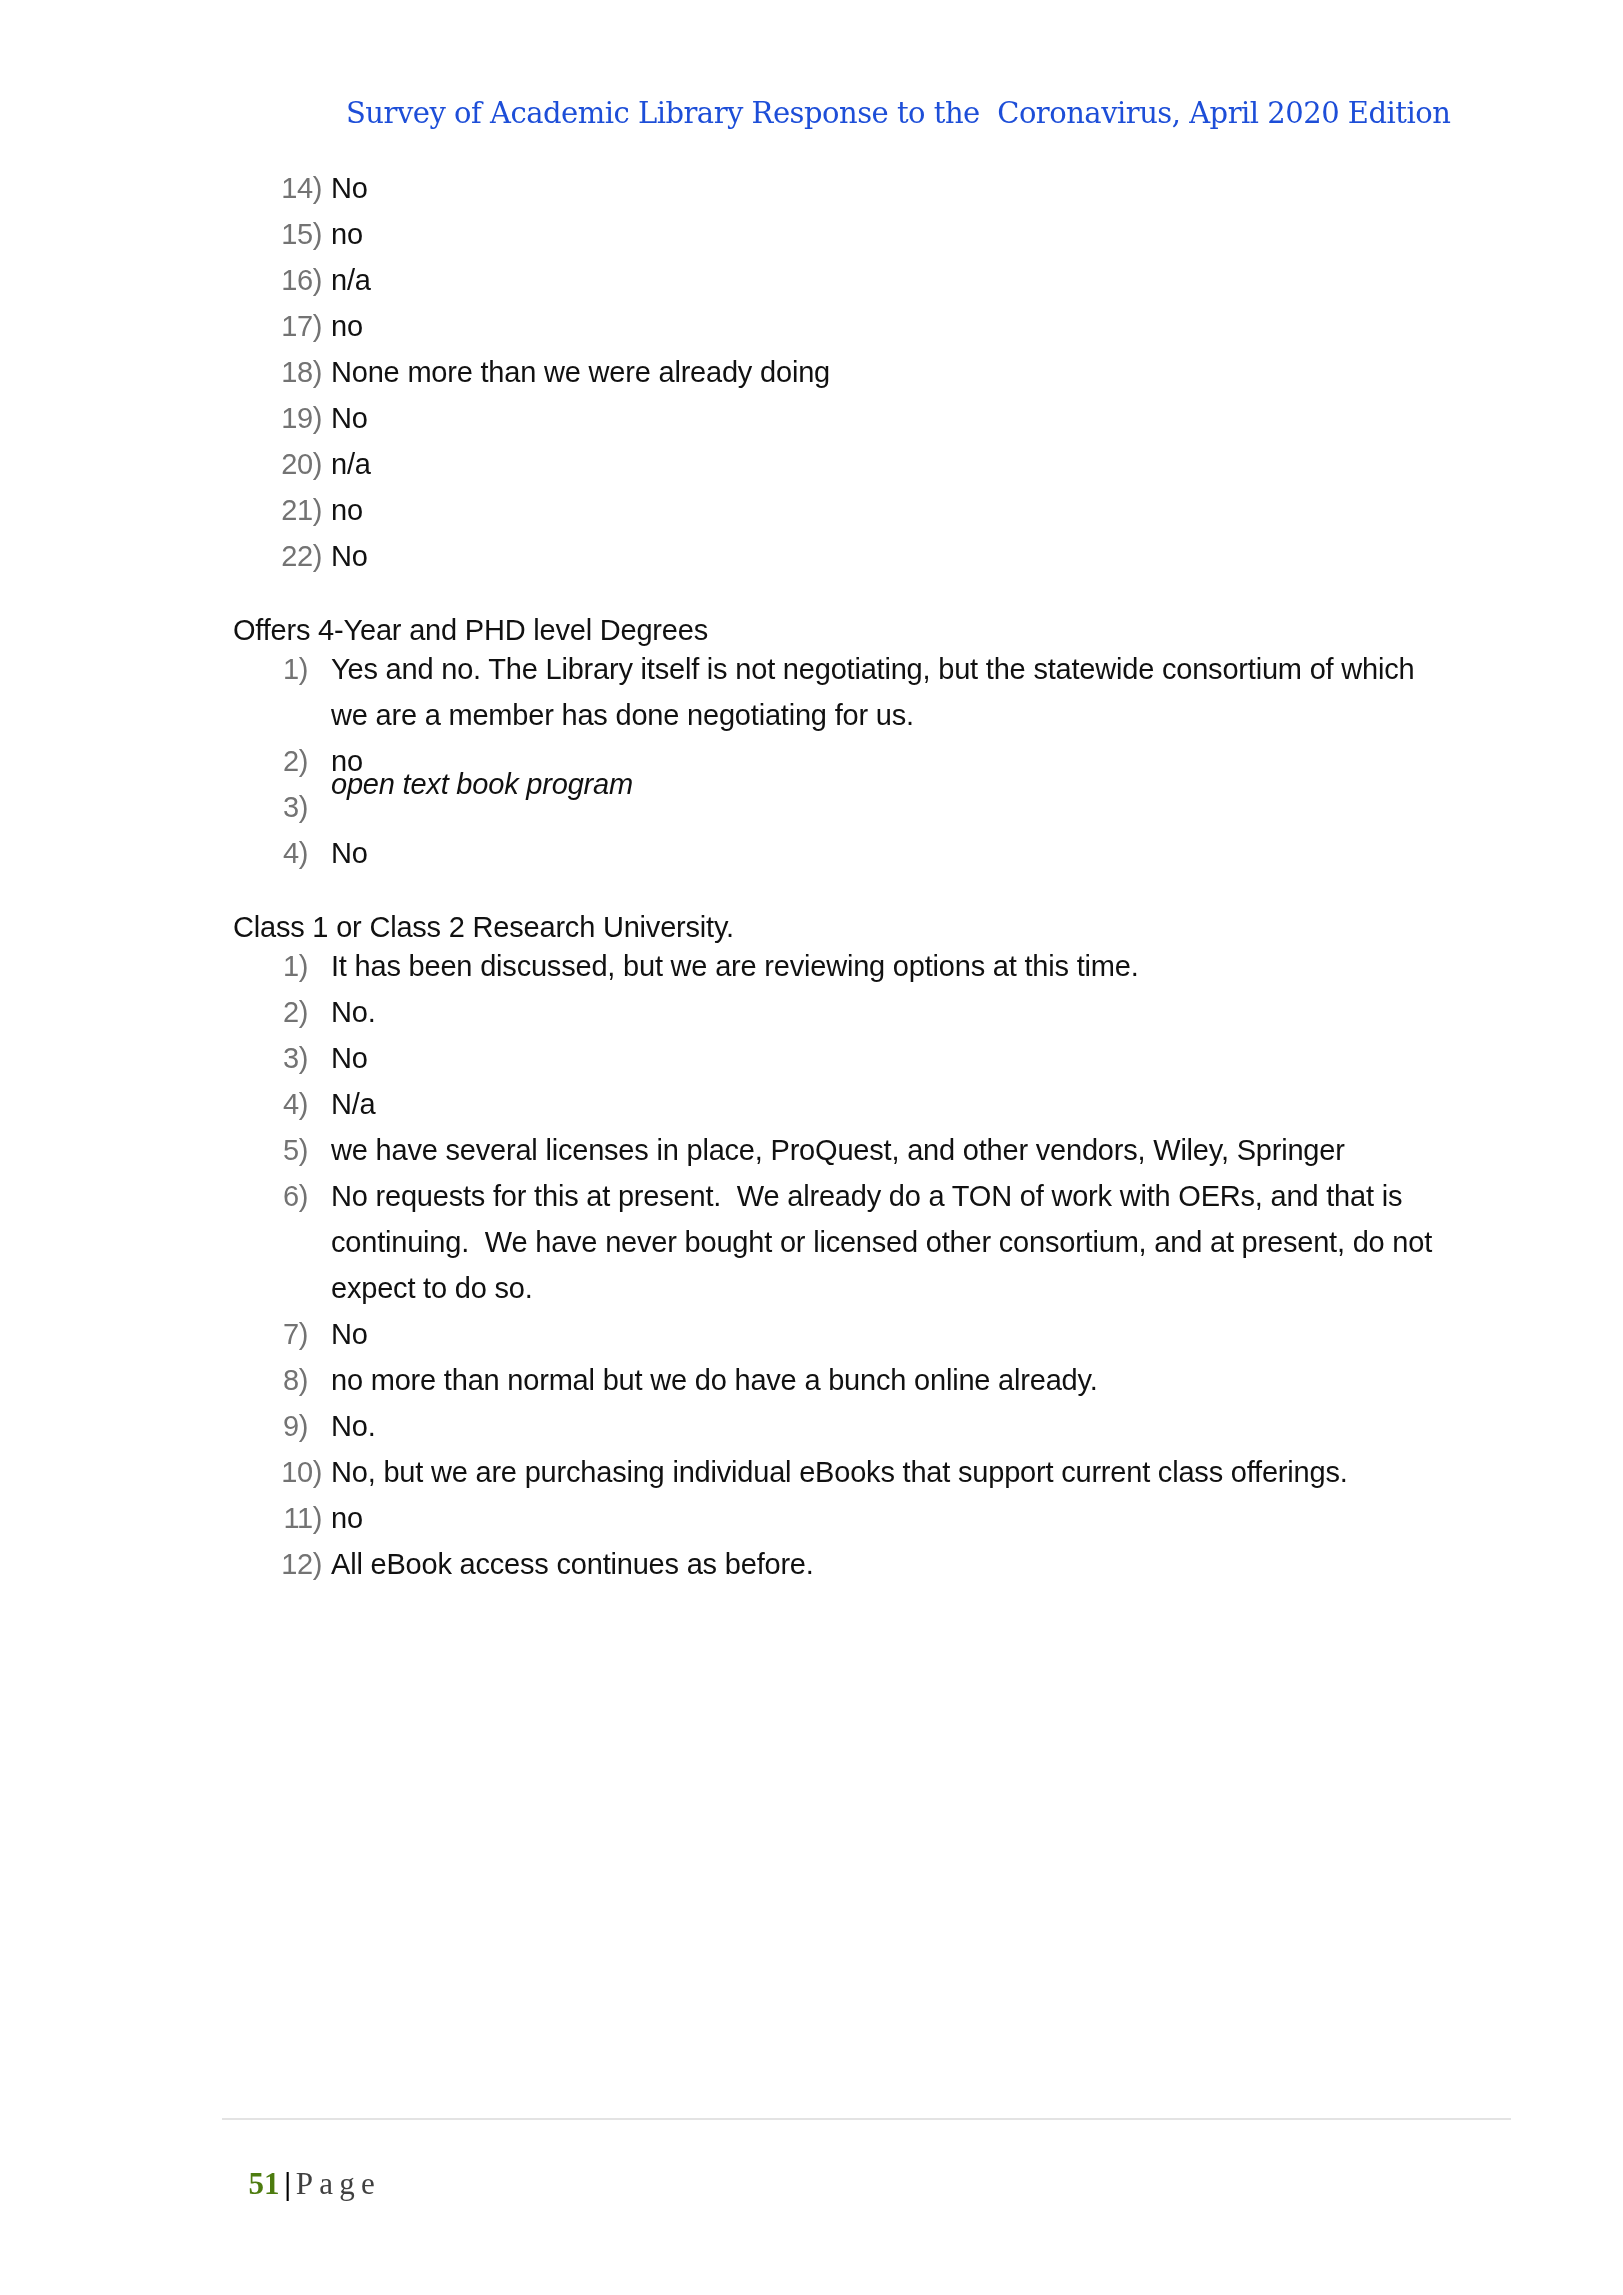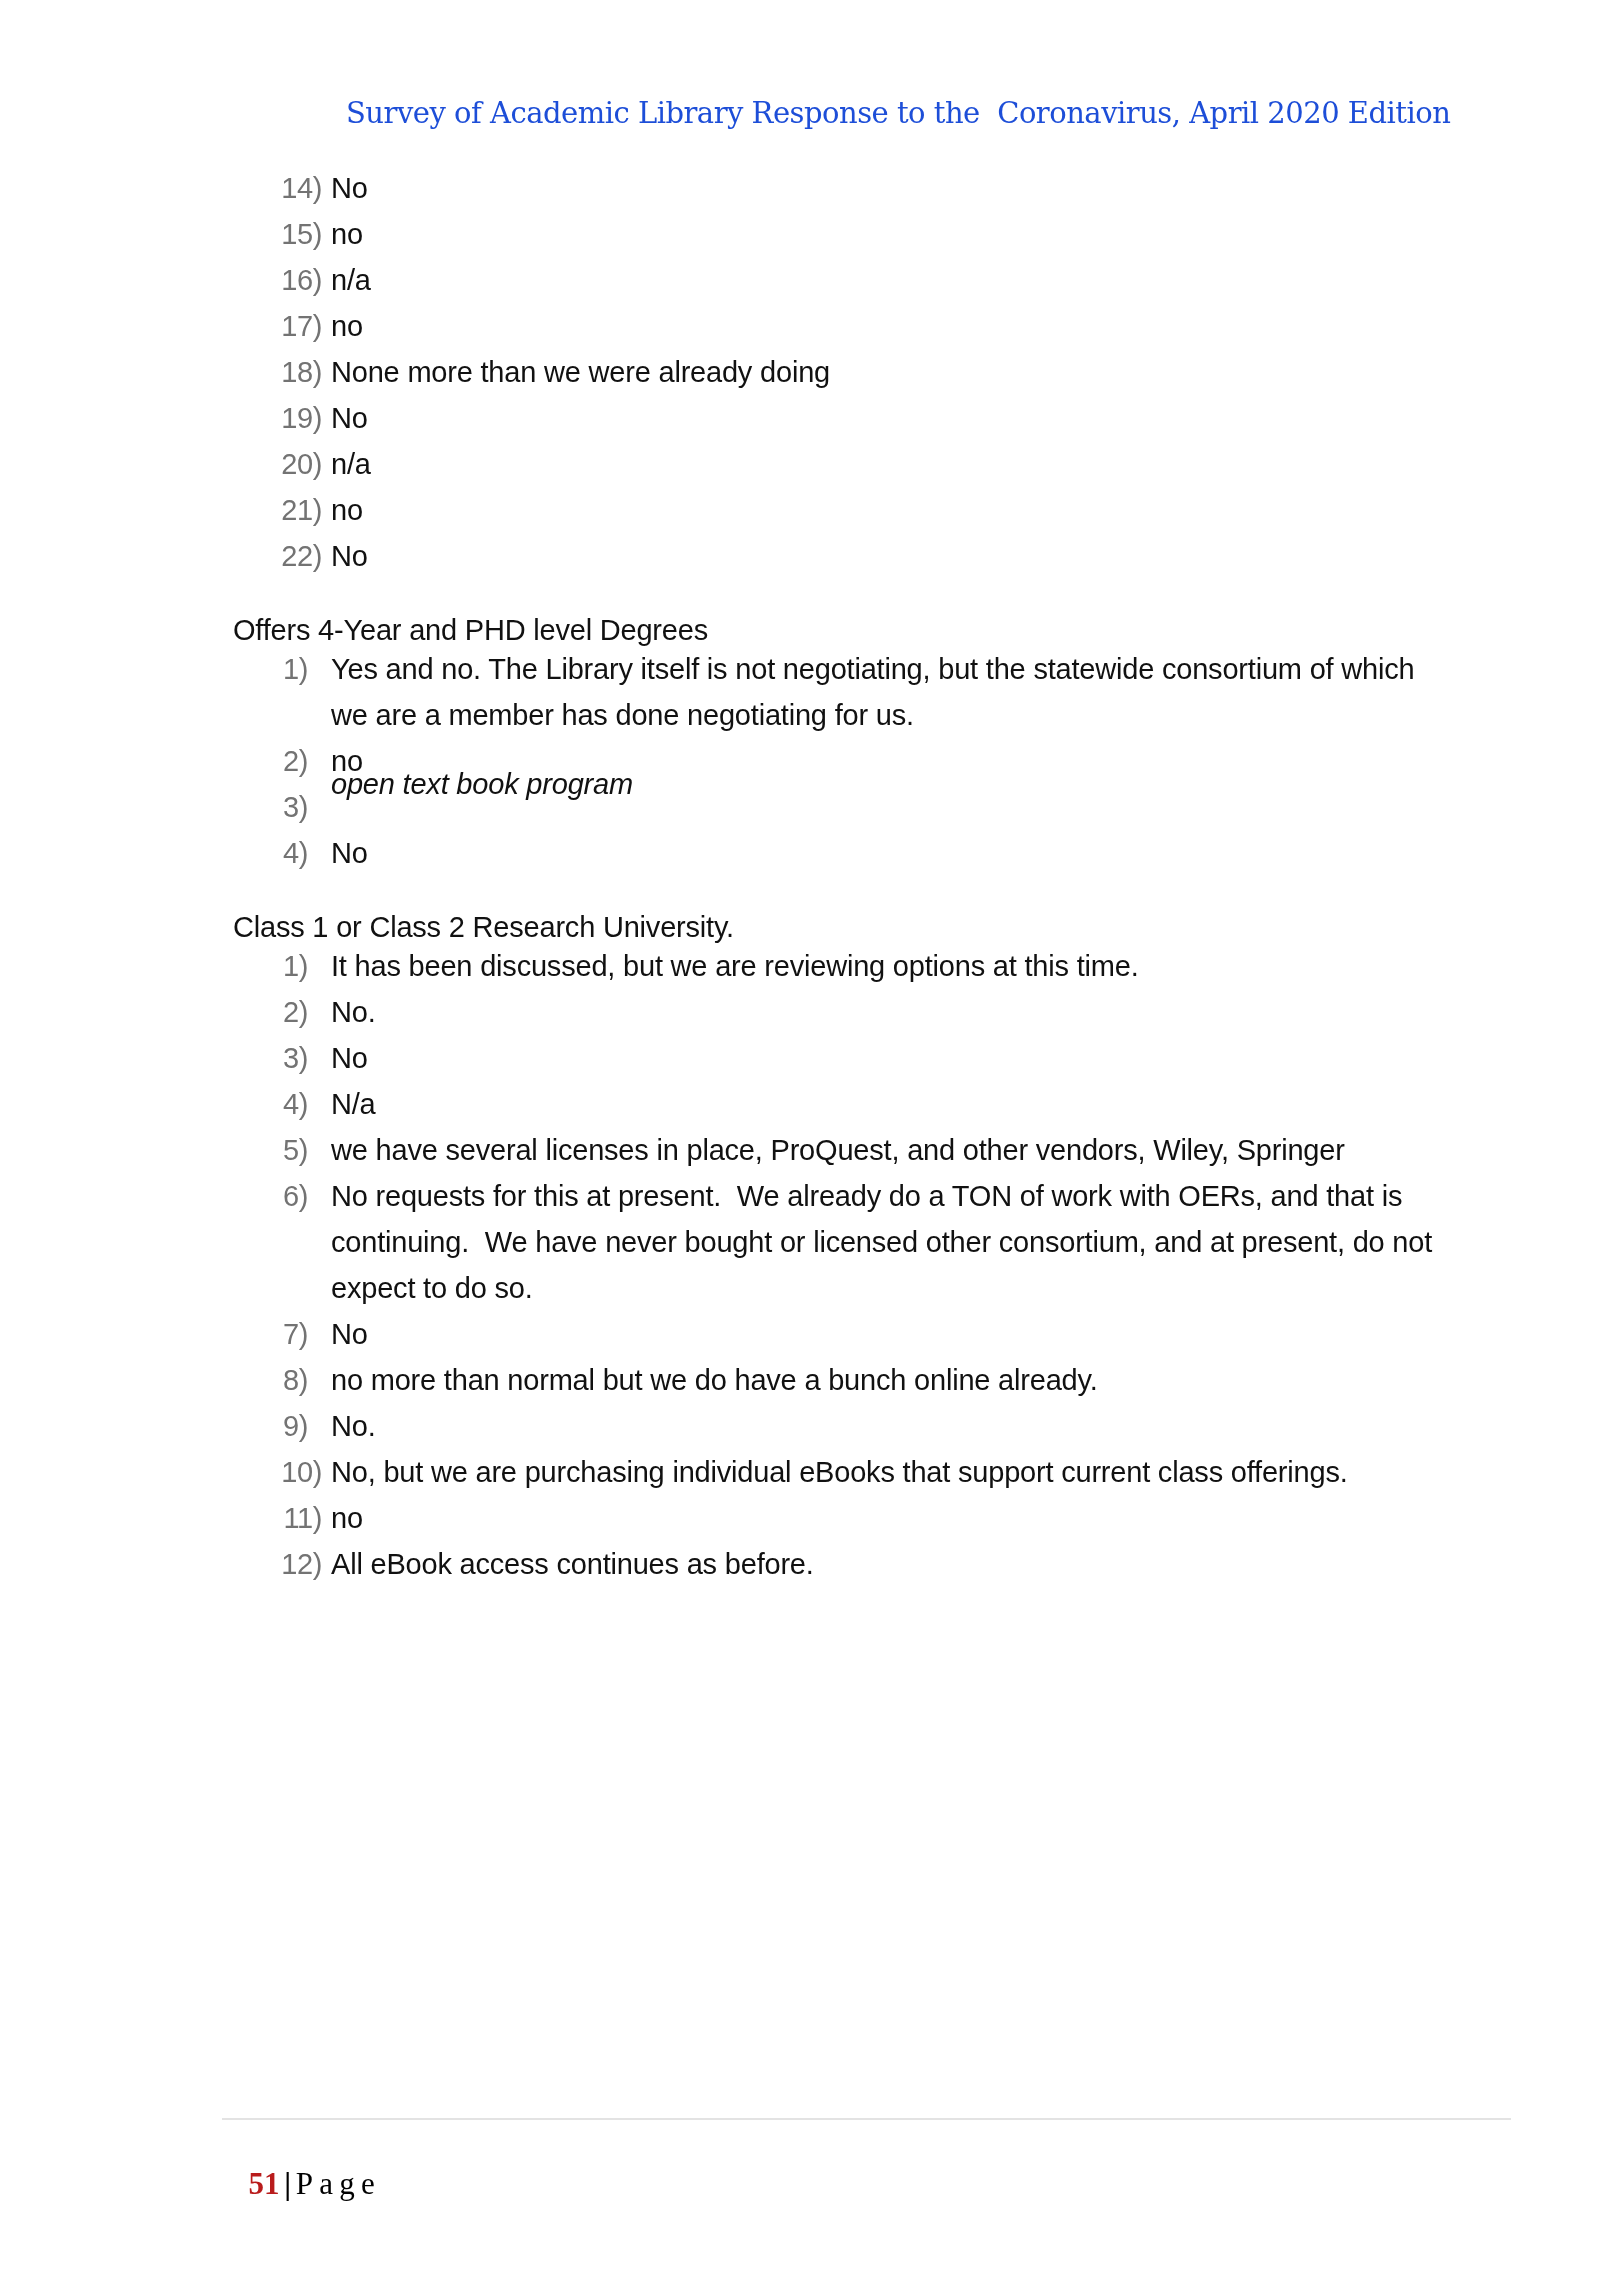--- a/index.html
+++ b/index.html
@@ -28,23 +28,23 @@
     }
     .footer-rule {
       position: absolute; left: 222px; top: 2118px; width: 1289px; height: 2.4px;
       background: #e3e3e3;
     }
     .footer {
       position: absolute; left: 233px; top: 2130px;
       font-family: "Liberation Serif", "DejaVu Serif", serif; font-size: 31px;
       white-space: pre;
     }
-    .footer .pnum { font-weight: bold; color: #b91c1c; }
+    .footer .pnum { font-weight: bold; color: #4d7c0f; }
     .footer .sep { color: #000; font-weight: bold; margin: 0 4.7px; }
-    .footer .plabel { color: #000000; letter-spacing: 6.3px; }
+    .footer .plabel { color: #404040; letter-spacing: 6.3px; }
   </style>
 </head>
 <body>
 
 <div class="page-header">Survey of Academic Library Response to the  Coronavirus, April 2020 Edition</div>
 
 <div class="body" id="doc-body">
     <span class="num" style="top: 171px; right: 1301px;">14)</span>
     <span class="line" style="top: 171px; left: 331px;">No</span>
     <span class="num" style="top: 217px; right: 1301px;">15)</span>

